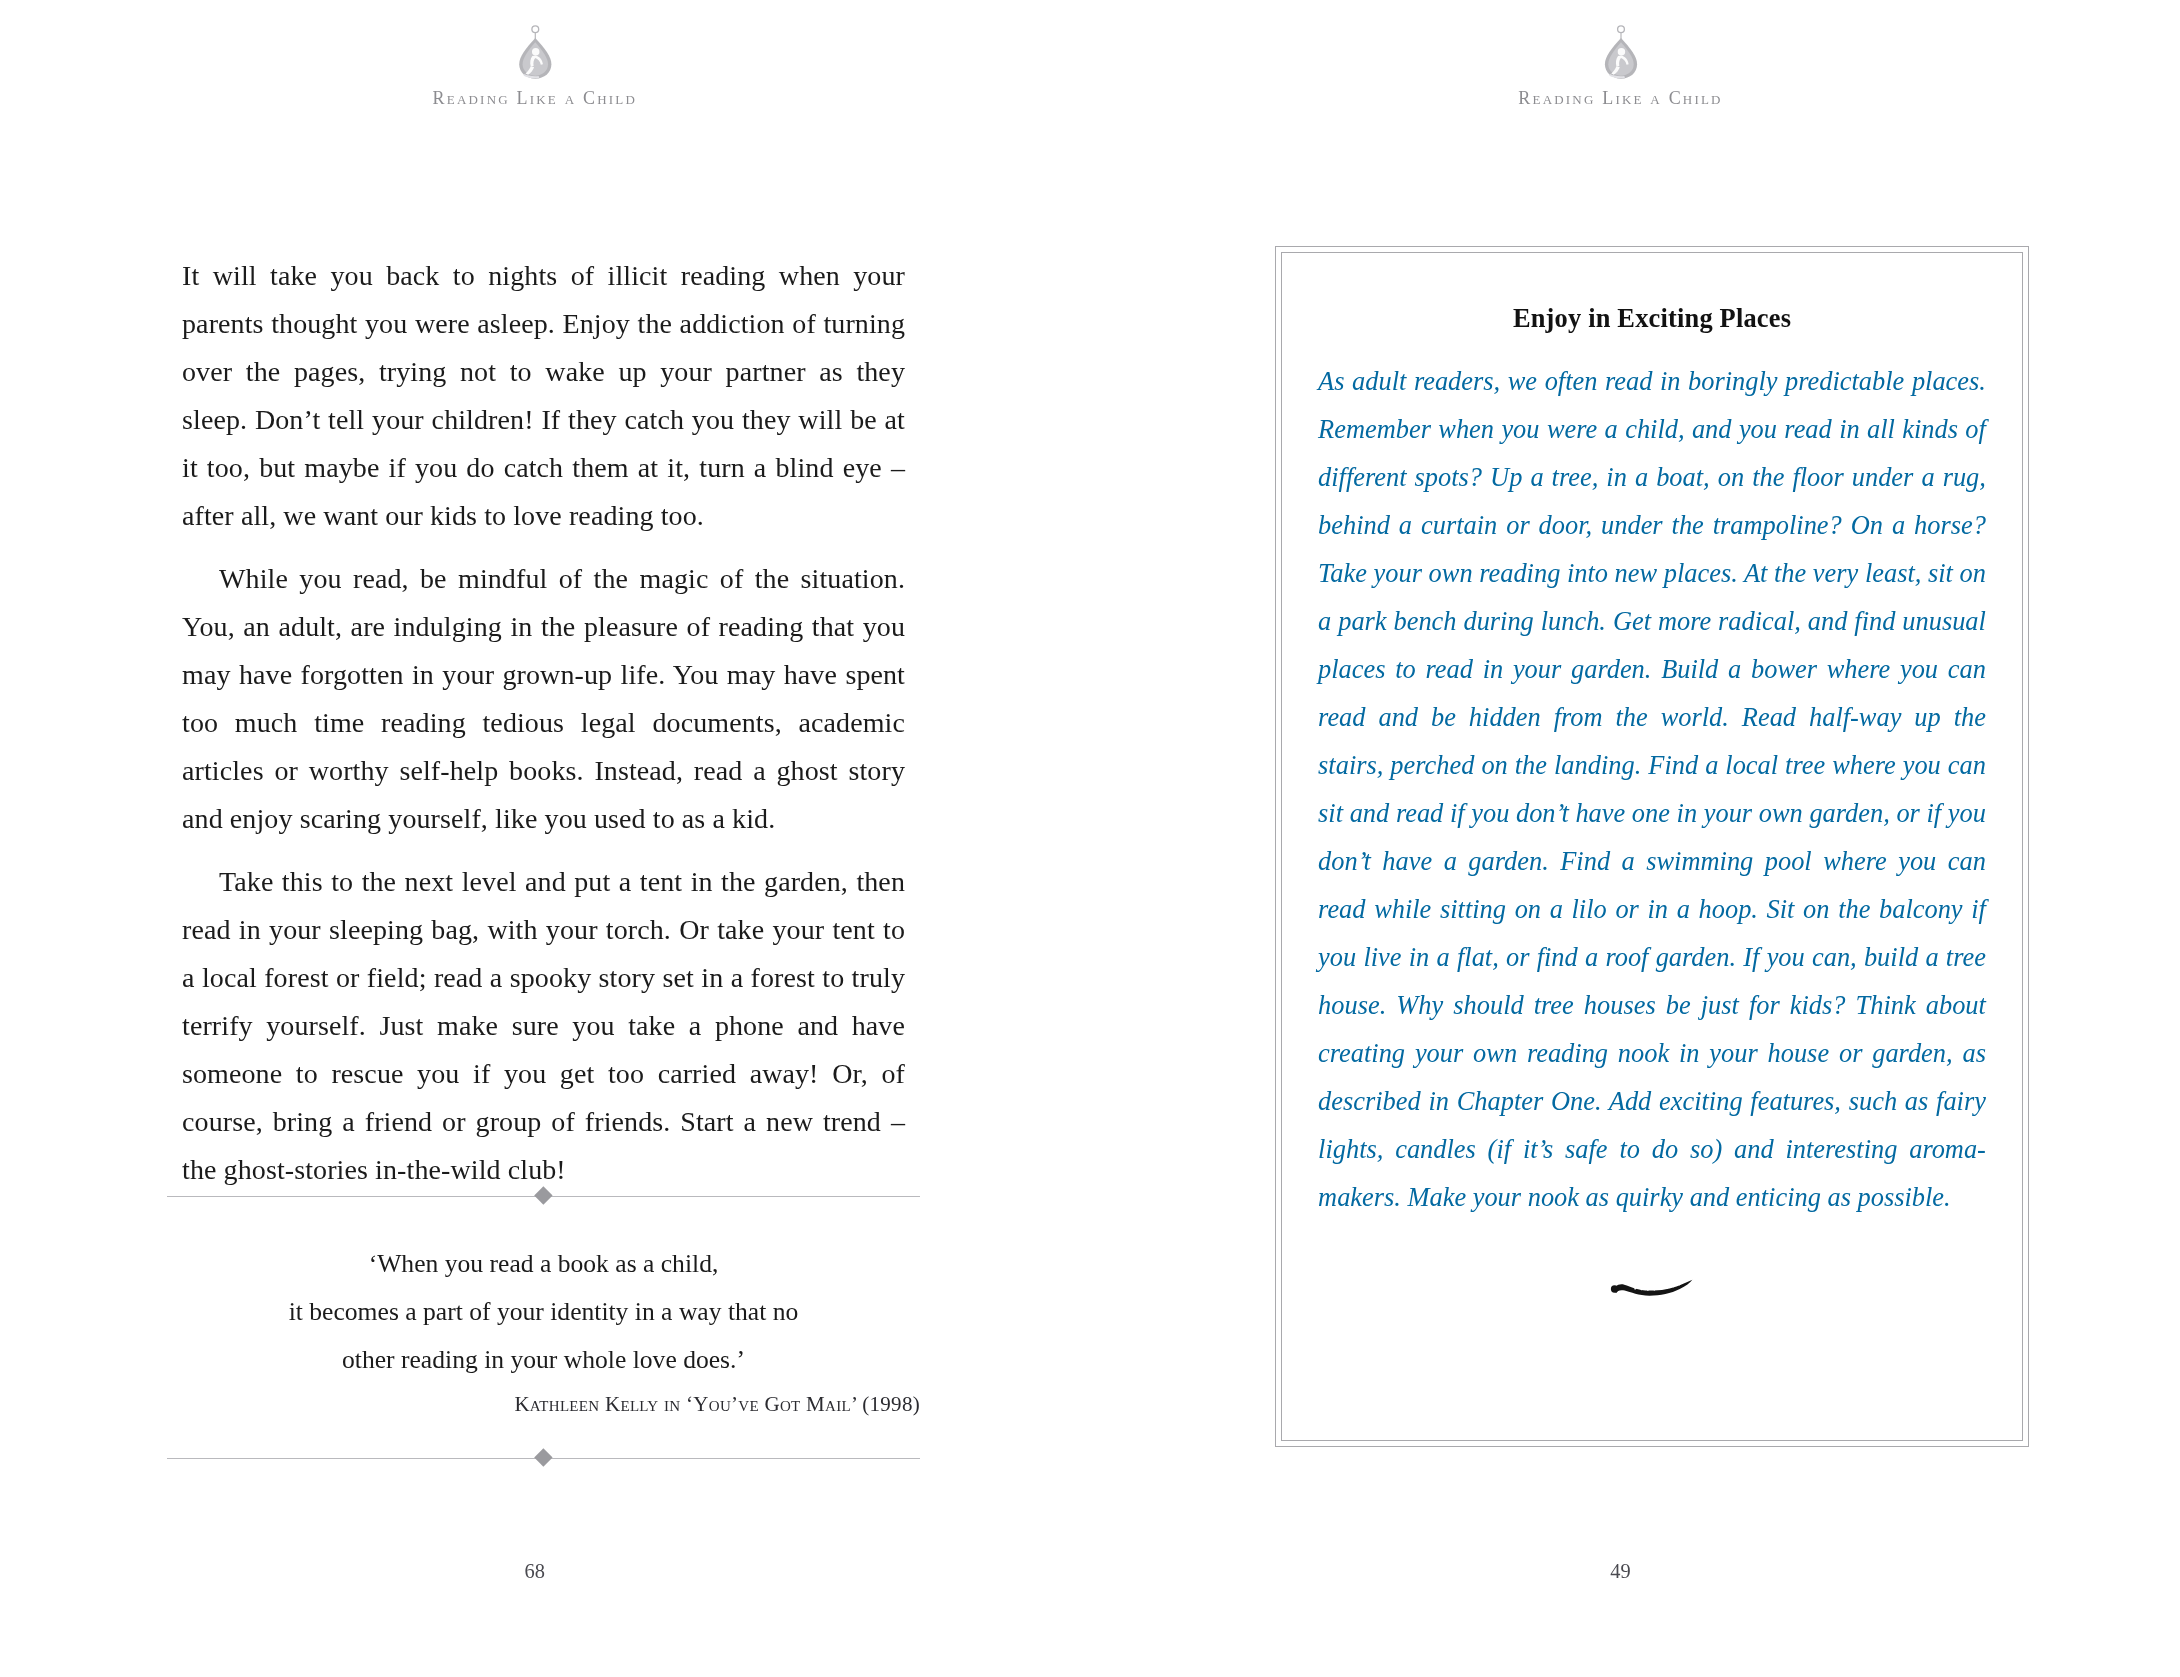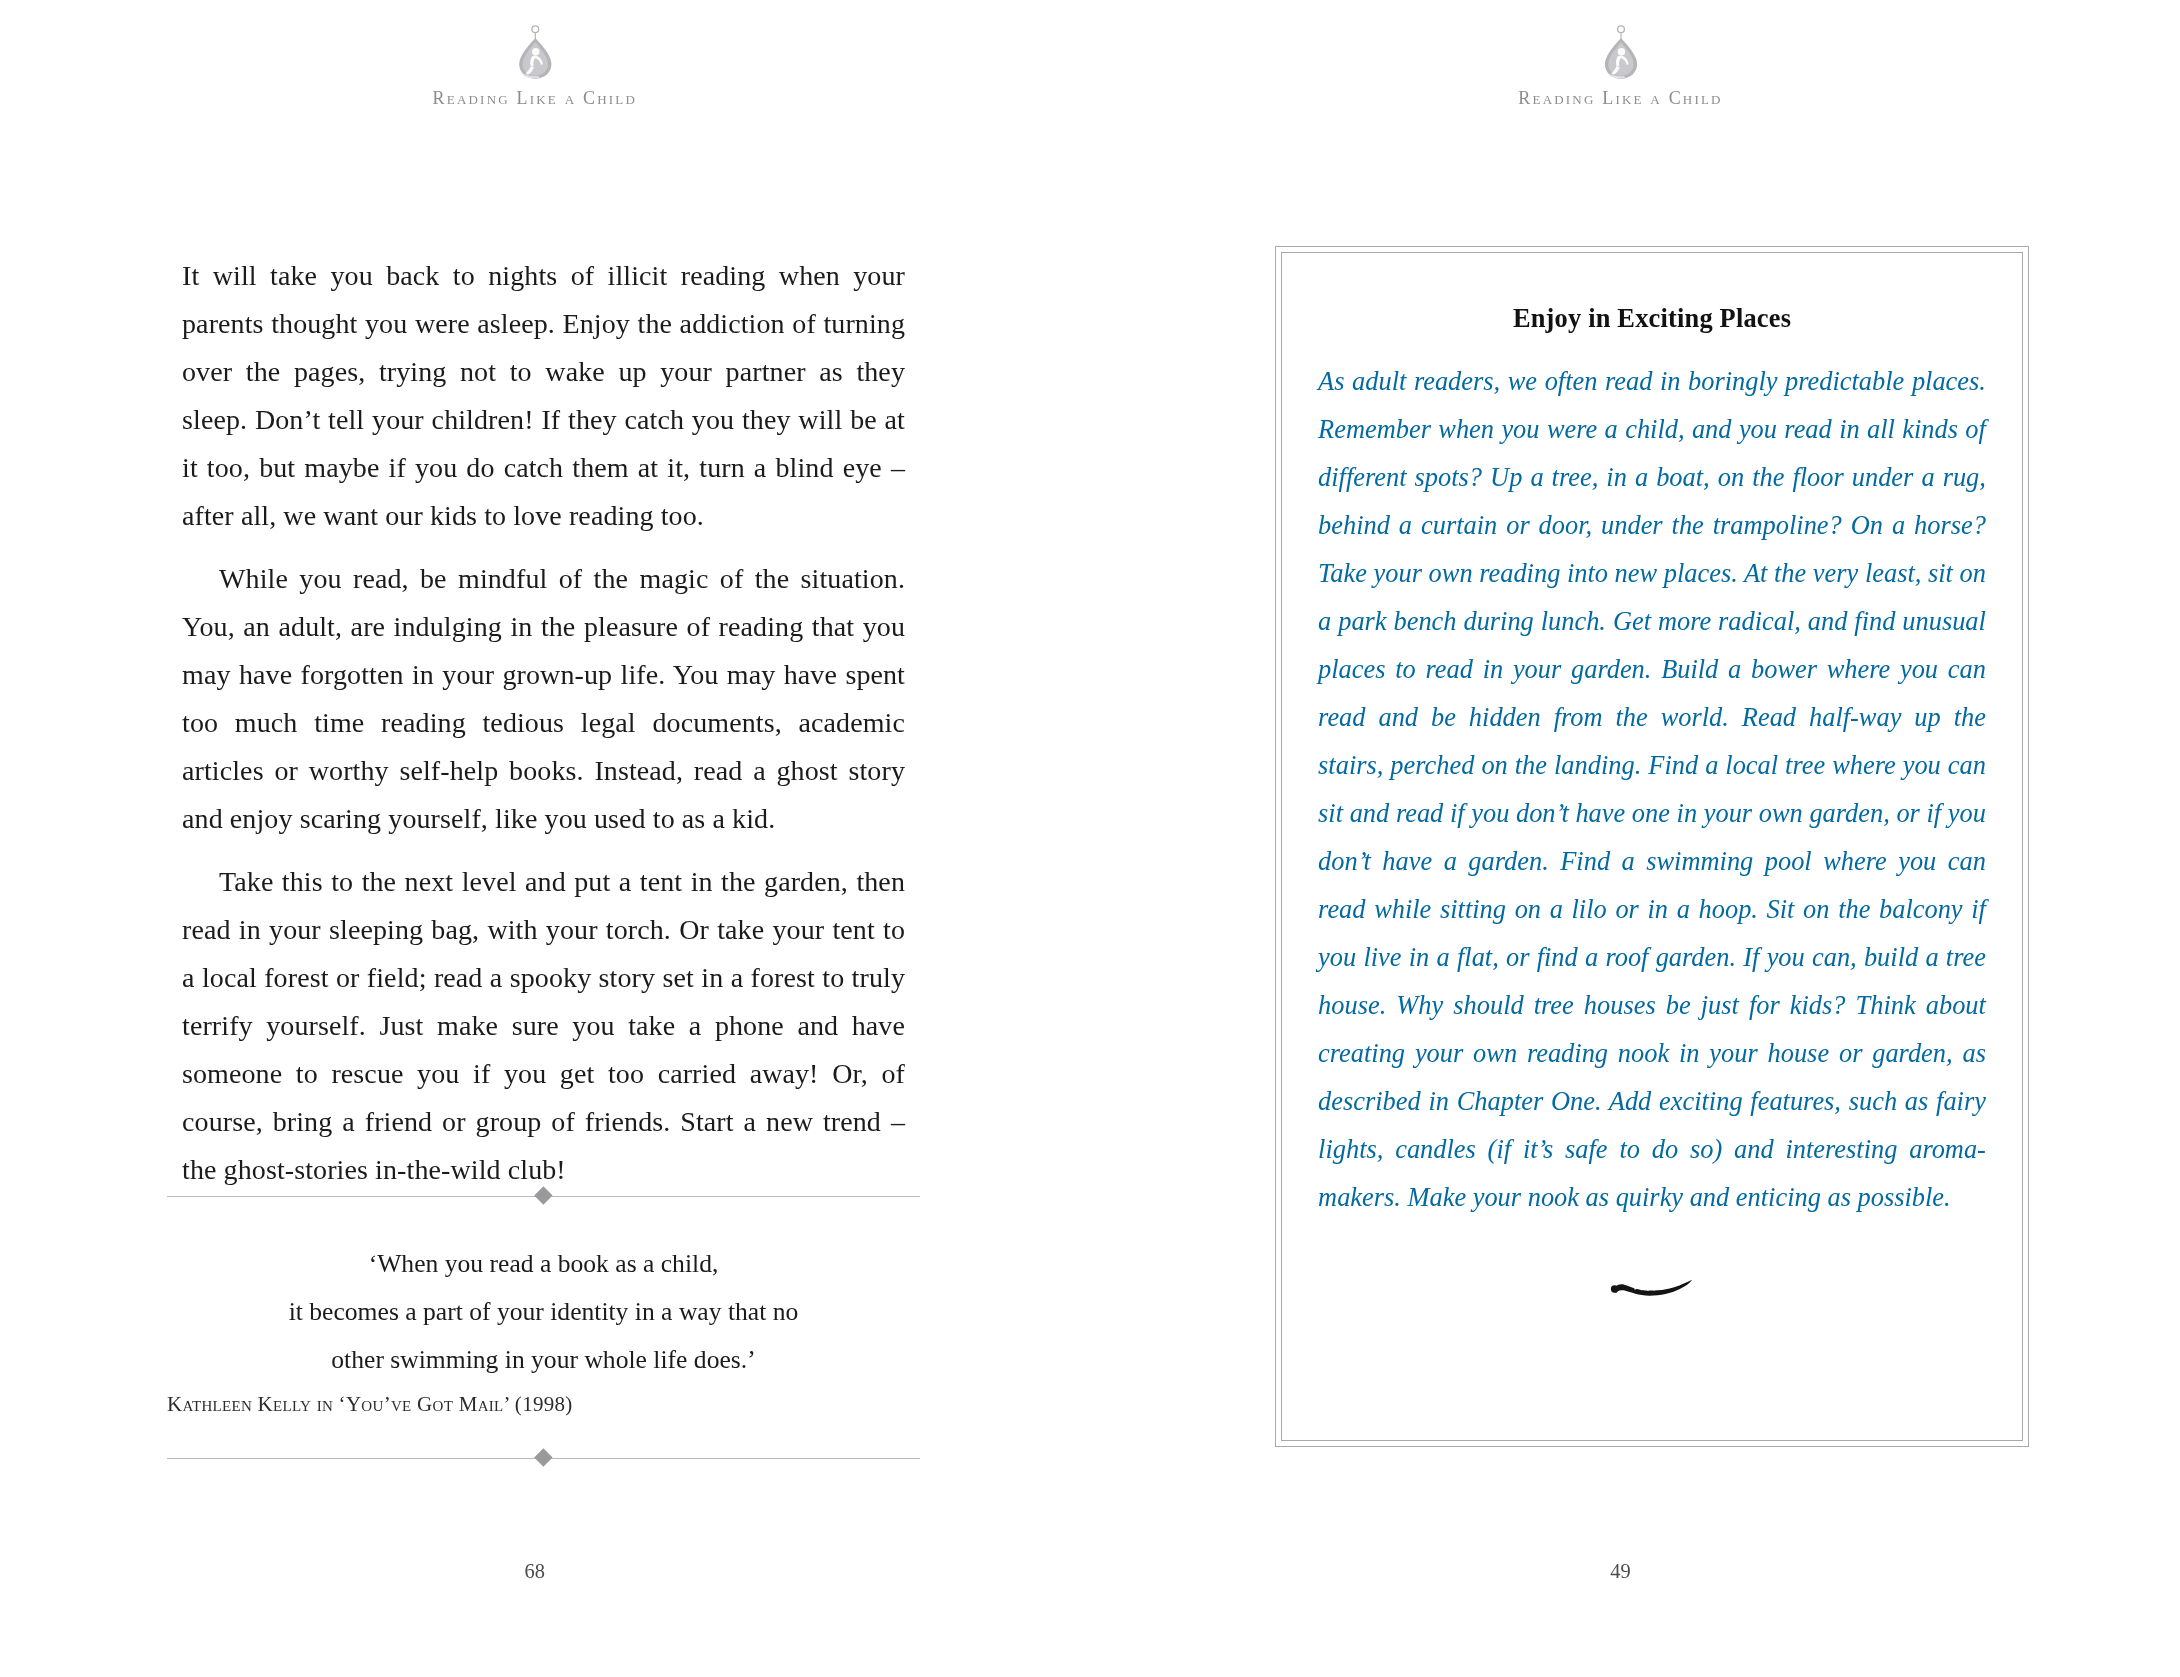--- a/index.html
+++ b/index.html
@@ -115,21 +115,21 @@
     font-size: 25.6px;
     line-height: 48px;
     color: #1b1b1b;
   }
   .quote-attrib {
     margin-top: 7.7px;
     font-size: 21px;
     letter-spacing: 0.3px;
     font-variant: small-caps;
     color: #2b2b30;
-    text-align: left;
+    text-align: right;
   }
   .quote-block .rule-bottom { margin-top: 33px; }
 
   
   .folio {
     position: absolute;
     bottom: 94px;
     left: 0;
     right: 0;
     text-align: center;
@@ -208,21 +208,21 @@
       <p class="body-par">Take this to the next level and put a tent in the garden, then read in your sleeping bag, with your torch. Or take your tent to a local forest or field; read a spooky story set in a forest to truly terrify yourself. Just make sure you take a phone and have someone to rescue you if you get too carried away! Or, of course, bring a friend or group of friends. Start a new trend – the ghost-stories in-the-wild club!</p>
     </div>
 
     <div class="quote-block">
       <div class="rule-orn rule-top">
         <div class="rule-diamond"></div>
       </div>
       <div class="quote-lines">
         <div class="quote-line">‘When you read a book as a child,</div>
         <div class="quote-line">it becomes a part of your identity in a way that no</div>
-        <div class="quote-line">other swimming in your whole life does.’</div>
+        <div class="quote-line">other reading in your whole love does.’</div>
         <div class="quote-attrib">Kathleen Kelly in ‘You’ve Got Mail’ (1998)</div>
       </div>
       <div class="rule-orn rule-bottom">
         <div class="rule-diamond"></div>
       </div>
     </div>
 
     <div class="folio">68</div>
   </div>
 

